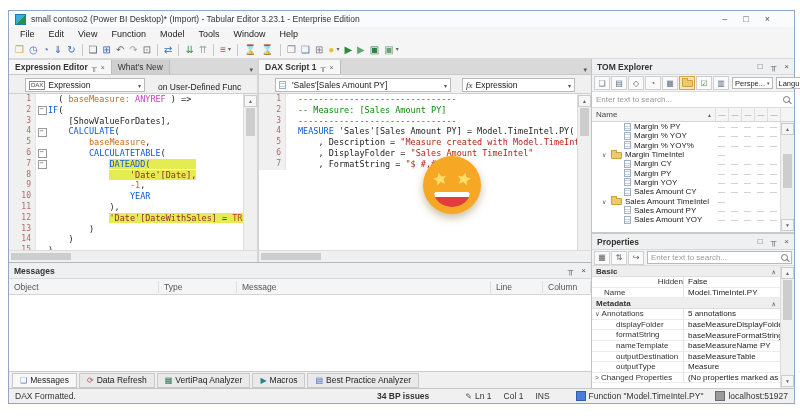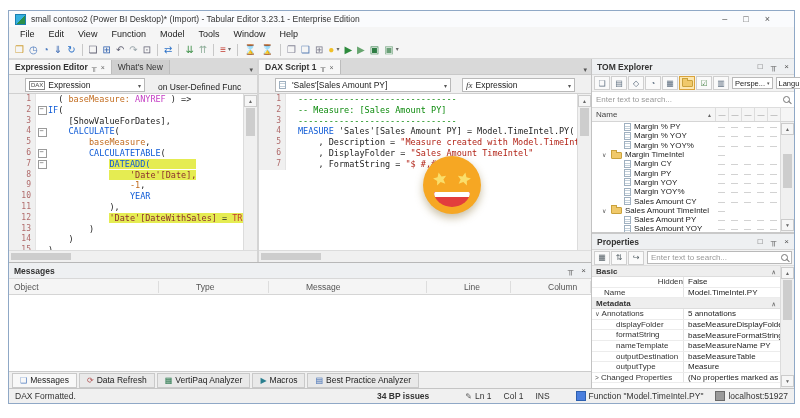--- a/index.html
+++ b/index.html
@@ -59,21 +59,21 @@
   .vscroll{width:13px;background:#f0f0f0;border-left:1px solid #dcdcdc;display:flex;flex-direction:column;align-items:center;flex:0 0 auto;}
   .sarr{width:11px;height:10px;border:1px solid #cccccc;background:#f6f6f6;font-size:5px;color:#666;display:flex;align-items:center;justify-content:center;margin:1px 0;flex:0 0 auto;}
   .thumb{width:9px;height:28px;background:#cdcdcd;flex:0 0 auto;}
   .hscroll{height:11px;border-top:1px solid #dcdcdc;background:#f0f0f0;display:flex;align-items:center;flex:0 0 auto;}
   .hthumb{width:60px;height:7px;background:#cdcdcd;margin-left:2px;}
   .emoji{position:absolute;left:160px;top:60px;width:66px;height:66px;filter:drop-shadow(0 4px 4px rgba(120,95,30,.40));}
   
   .messages{height:108px;flex:0 0 auto;border-top:1px solid #b8b8b8;background:#f4f4f4;display:flex;flex-direction:column;}
   .phdr{height:15px;display:flex;align-items:center;padding:0 5px;font-size:8.5px;font-weight:bold;color:#333;background:#eef0f2;border-bottom:1px solid #d8d8d8;flex:0 0 auto;}
   .phdr .ctrls{margin-left:auto;display:flex;gap:8px;color:#555;font-weight:normal;font-size:8px;}
-  .mcols{height:15px;display:flex;background:#f5f5f5;border-bottom:1px solid #d5d5d5;font-size:8.5px;color:#555;flex:0 0 auto;align-items:center;gap:32px;}
+  .mcols{height:15px;display:flex;background:#f5f5f5;border-bottom:1px solid #d5d5d5;font-size:8.5px;color:#555;flex:0 0 auto;align-items:center;}
   .mcol{padding:1px 5px;border-right:1px solid #dddddd;white-space:nowrap;overflow:hidden;box-sizing:border-box;}
   .mbody{flex:1;background:#fff;}
   
   .bottomtabs{height:16px;display:flex;align-items:center;background:#f0f0f0;border-top:1px solid #cccccc;padding-left:3px;gap:2px;flex:0 0 auto;}
   .btab{display:flex;align-items:center;gap:3px;padding:0 7px;font-size:8.5px;background:#e9e9e9;border:1px solid #c9c9c9;height:13px;white-space:nowrap;}
   .btab.on{background:#f8f8f8;}
   .bt-ico{font-size:8px;}
   
   .tom{height:173px;flex:0 0 auto;border-bottom:2px solid #c9c9c9;display:flex;flex-direction:column;background:#fff;}
   .ttools{height:16px;display:flex;align-items:center;gap:1px;padding:0 2px;background:#f3f3f3;border-bottom:1px solid #dddddd;flex:0 0 auto;}
@@ -515,30 +515,20 @@
                 <span class="tlabel">Margin YOY</span>
                 <span class="tdash">—</span>
                 <span class="tdash">—</span>
                 <span class="tdash">—</span>
                 <span class="tdash">—</span>
                 <span class="tdash">—</span>
               </div>
               <div class="trow">
                 <span class="tind" style="width: 32px;"></span>
                 <span class="meas-ico"></span>
-                <span class="tlabel">Margin YOY%</span>
-                <span class="tdash">—</span>
-                <span class="tdash">—</span>
-                <span class="tdash">—</span>
-                <span class="tdash">—</span>
-                <span class="tdash">—</span>
-              </div>
-              <div class="trow">
-                <span class="tind" style="width: 32px;"></span>
-                <span class="meas-ico"></span>
                 <span class="tlabel">Sales Amount CY</span>
                 <span class="tdash">—</span>
                 <span class="tdash">—</span>
                 <span class="tdash">—</span>
                 <span class="tdash">—</span>
                 <span class="tdash">—</span>
               </div>
               <div class="trow">
                 <span class="tind" style="width: 10px;"></span>
                 <span class="tarrow">∨</span>

